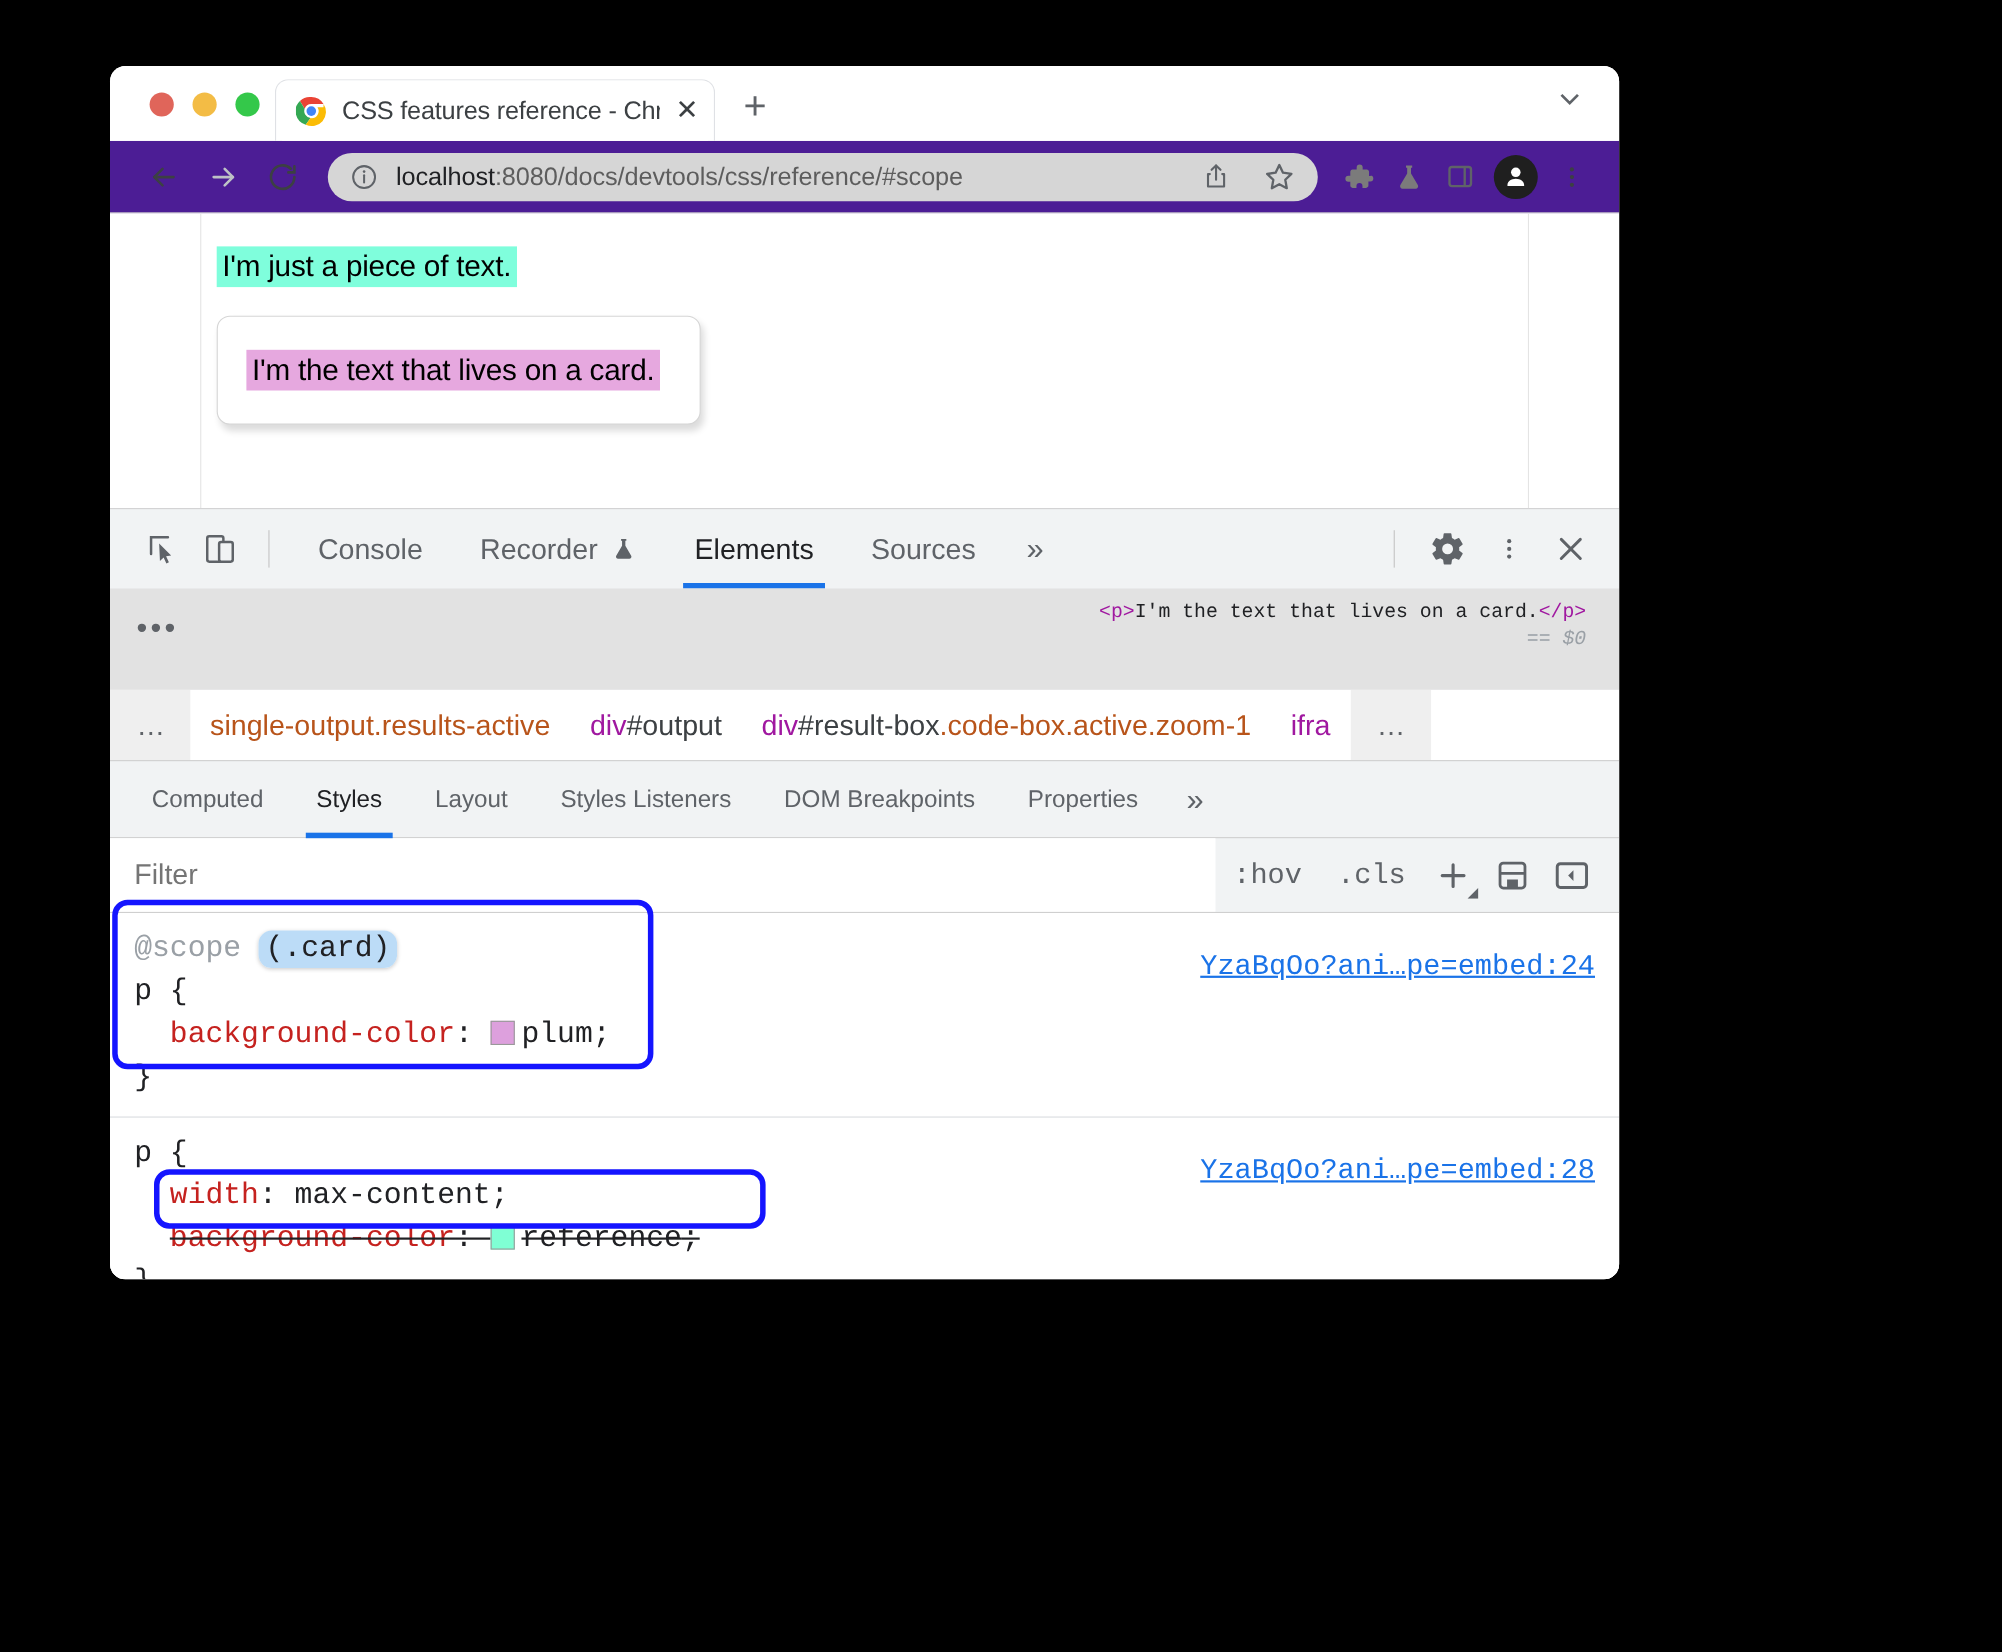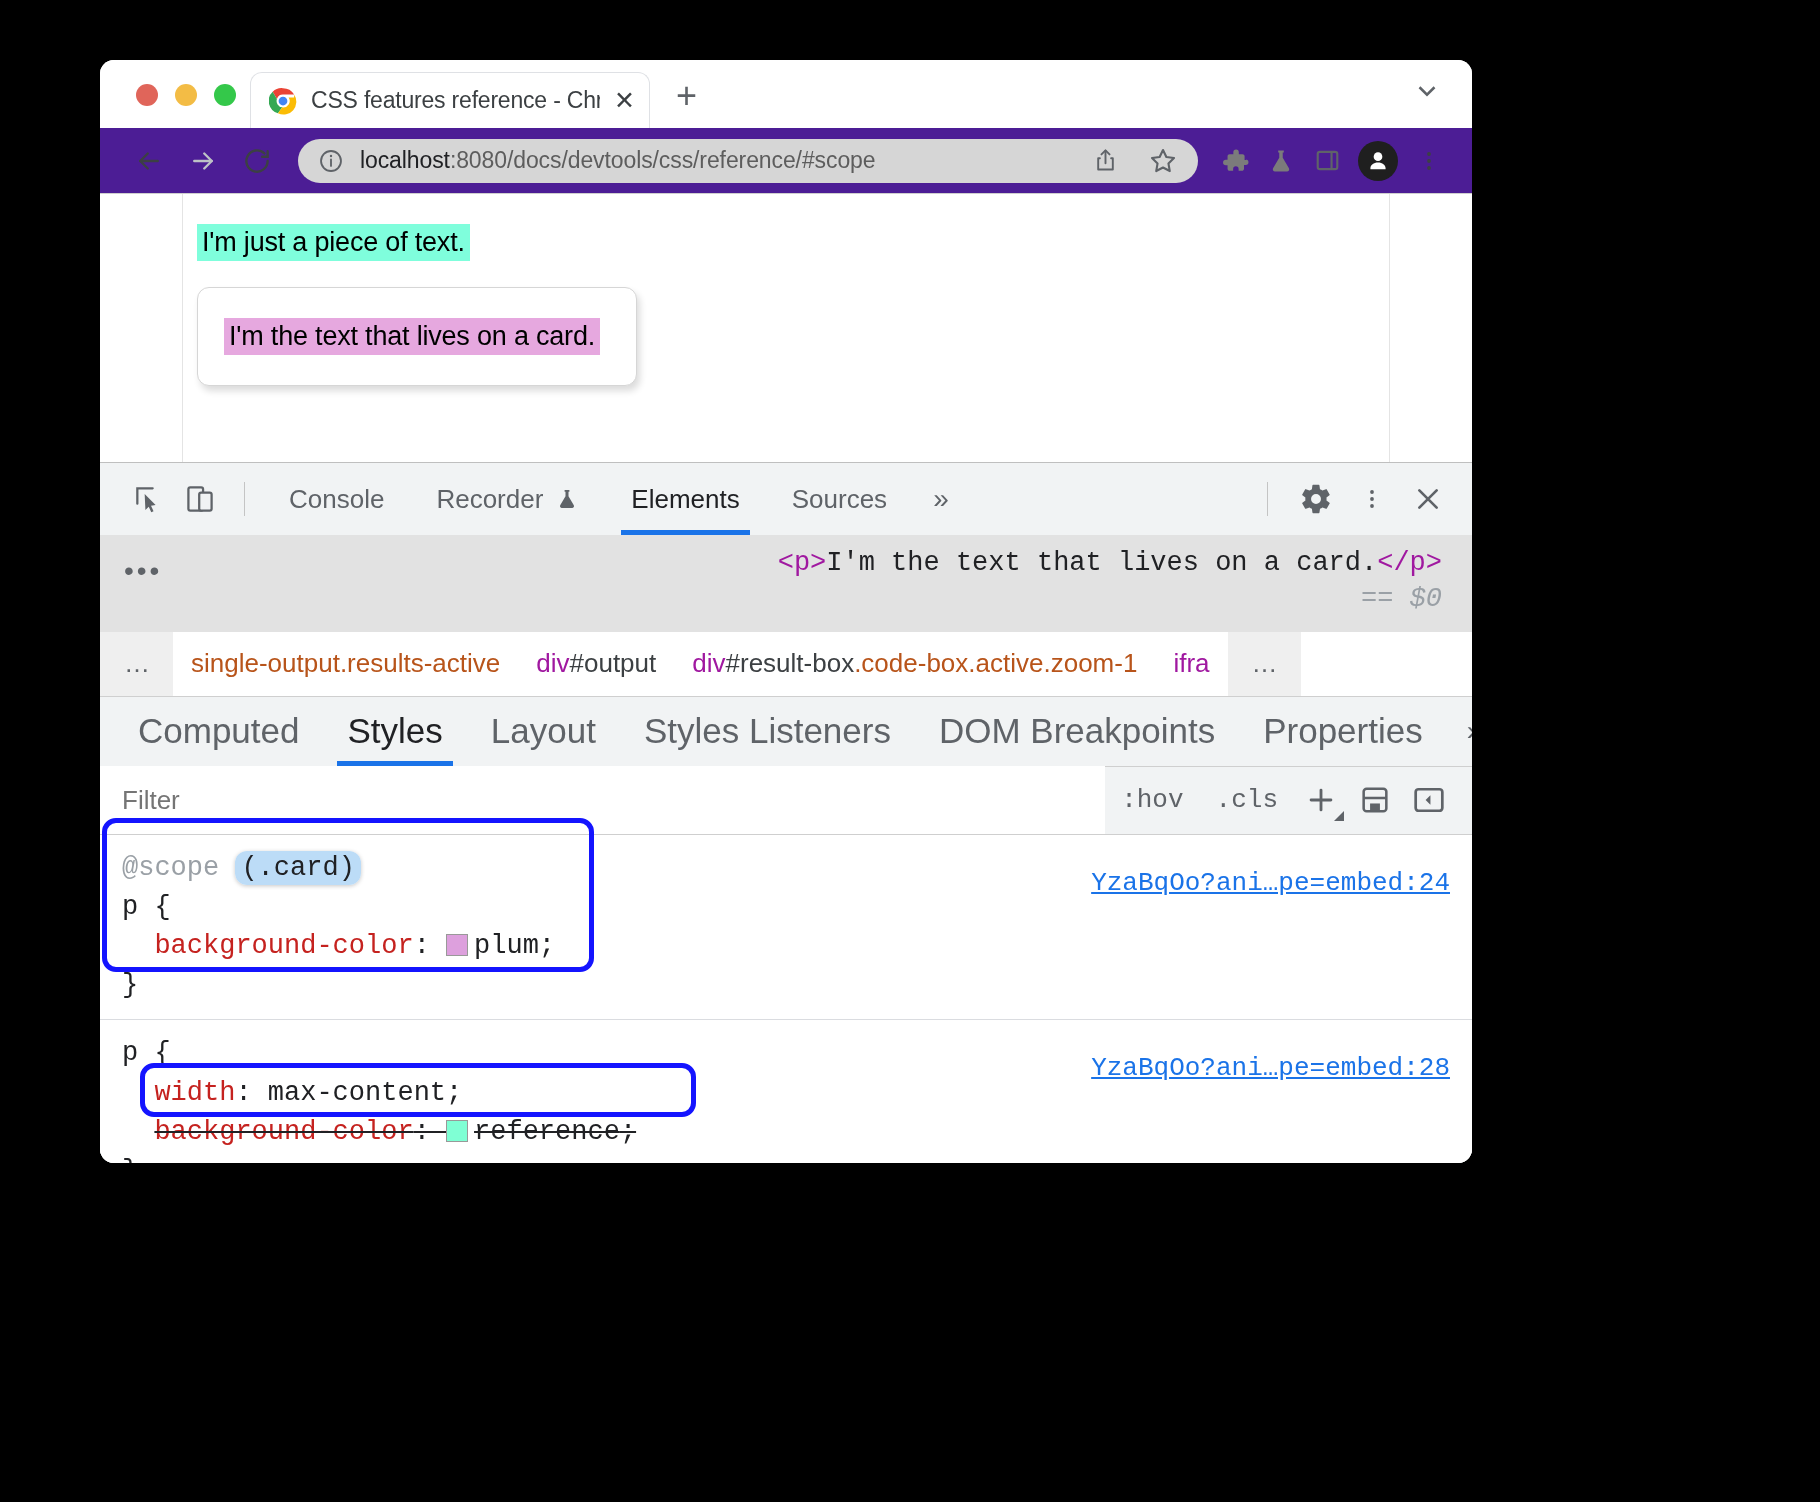--- a/index.html
+++ b/index.html
@@ -222,21 +222,21 @@
     padding: 10px 22px 14px 22px;
     min-height: 92px;
     position: relative;
   }
   .dom-dots {
     position: absolute; left: 24px; top: 22px;
     color: #5f6368; font-size: 28px; letter-spacing: 3px; line-height: 1;
   }
   .dom-line {
     font-family: "Liberation Mono", monospace;
-    font-size: 27px;
+    font-size: 18px;
     text-align: right;
     padding-right: 8px;
     color: #202124;
     white-space: nowrap;
     line-height: 1.35;
   }
   .dom-line .tagname { color: #a018a0; }
   .dom-line .eq { color: #9aa0a6; }
   .dom-line .dollar { color: #9aa0a6; font-style: italic; }
 
@@ -262,21 +262,21 @@
 
   .pane-tabs {
     height: 70px;
     background: #f1f3f4;
     border-top: 1px solid #cfcfcf;
     display: flex;
     align-items: center;
     padding-left: 14px;
   }
   .pane-tab {
-    font-size: 35px; color: #5f6368;
+    font-size: 22px; color: #5f6368;
     padding: 0 24px; height: 70px;
     display: flex; align-items: center;
     cursor: pointer; position: relative; white-space: nowrap;
   }
   .pane-tab.active { color: #202124; }
   .pane-tab.active::after {
     content: ""; position: absolute;
     left: 14px; right: 14px; bottom: 0; height: 5px; background: #1a73e8;
   }
 

